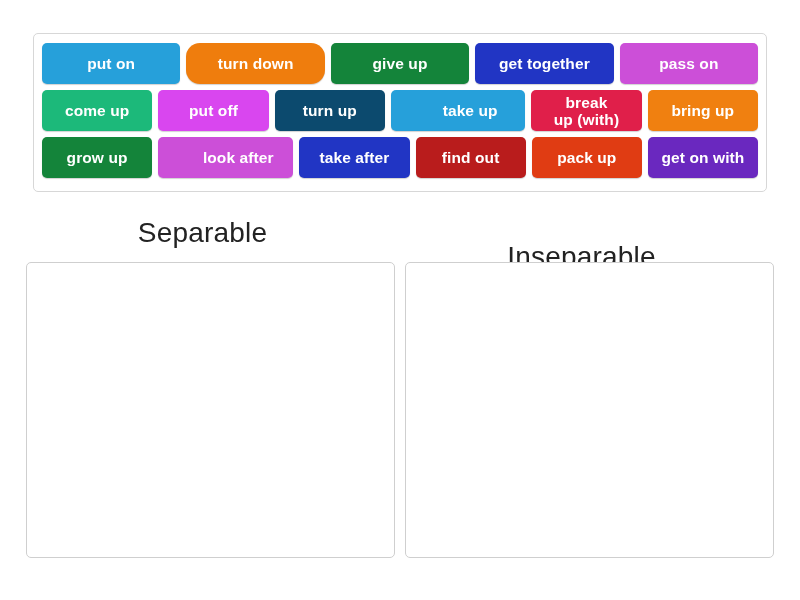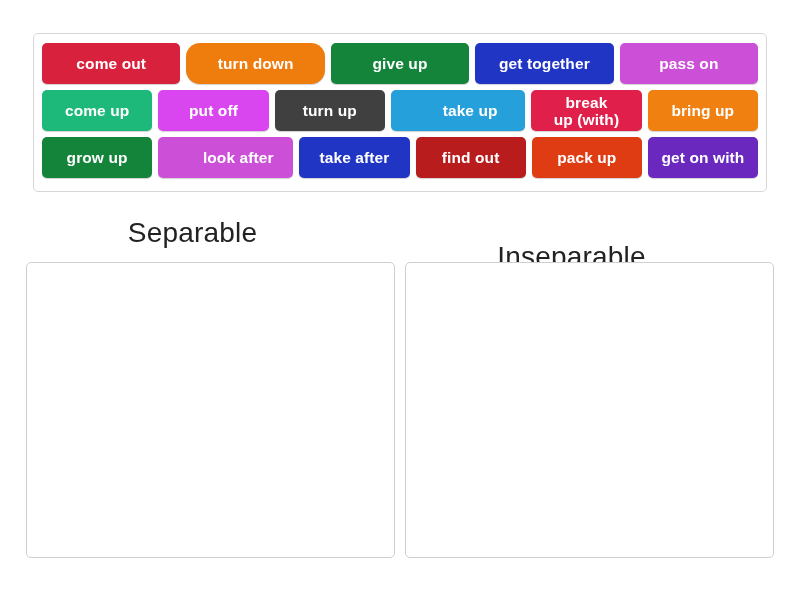--- a/index.html
+++ b/index.html
@@ -58,21 +58,21 @@
     cursor: move;
     user-select: none;
     padding: 0 3px;
     box-sizing: border-box;
     white-space: pre-line;
   }
 
   
   .headings {
     position: absolute;
-    left: 8px;
+    left: 18px;
     top: 212px;
     width: 748px;
     display: flex;
   }
   .heading-cell {
     flex: 1 1 0;
     text-align: center;
     font-size: 28px;
     font-weight: 300;
     color: #222222;
@@ -101,30 +101,30 @@
   .zone.left  { margin-right: 5px; }
   .zone.right { margin-left: 5px; }
 </style>
 </head>
 <body>
 
 <div id="stage">
 
   <div class="tile-tray">
     <div class="tile-row">
-      <div class="tile" style="background: rgb(216, 33, 60);">come out</div>
+      <div class="tile" style="background: rgb(38, 160, 218);">put on</div>
       <div class="tile" style="background: rgb(239, 125, 13); border-radius: 14px;">turn down</div>
       <div class="tile" style="background: rgb(20, 132, 58);">give up</div>
       <div class="tile" style="background: rgb(33, 53, 196);">get together</div>
       <div class="tile" style="background: rgb(204, 79, 216);">pass on</div>
     </div>
     <div class="tile-row">
       <div class="tile" style="background: rgb(28, 185, 122);">come up</div>
       <div class="tile" style="background: #d946ef;">put off</div>
-      <div class="tile" style="background: #404040;">turn up</div>
+      <div class="tile" style="background: #0c4a6e;">turn up</div>
       <div class="tile" style="background: rgb(38, 160, 218); padding-left: 27px;">take up</div>
       <div class="tile" style="background: rgb(224, 31, 74);">break
 up (with)</div>
       <div class="tile" style="background: rgb(240, 128, 16);">bring up</div>
     </div>
     <div class="tile-row">
       <div class="tile" style="background: rgb(20, 132, 58);">grow up</div>
       <div class="tile" style="background: rgb(204, 79, 216); padding-left: 28px;">look after</div>
       <div class="tile" style="background: rgb(33, 53, 196); text-align: center;">take after</div>
       <div class="tile" style="background: #b91c1c;">find out</div>

